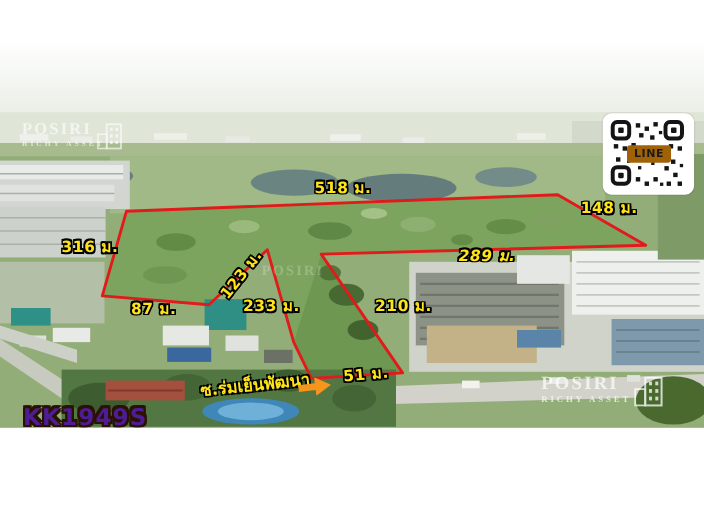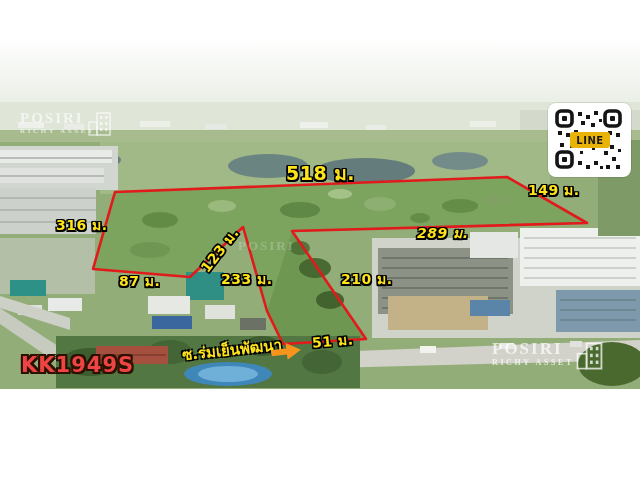--- a/index.html
+++ b/index.html
@@ -3,22 +3,22 @@
 <meta charset="utf-8">
 <style>
   html,body{margin:0;padding:0;background:#ffffff;}
   #canvas{position:relative;width:640px;height:480px;background:#ffffff;overflow:hidden;
           font-family:"DejaVu Sans","Liberation Sans",sans-serif;}
   #photo{position:absolute;left:0;top:0;width:640px;height:480px;}
   .lbl{position:absolute;font-weight:800;font-size:14px;color:#ffe41a;white-space:nowrap;
        letter-spacing:.5px;line-height:1;
        text-shadow:-1.5px -1.5px 0 #000,1.5px -1.5px 0 #000,-1.5px 1.5px 0 #000,1.5px 1.5px 0 #000,
                    0 -1.5px 0 #000,0 1.5px 0 #000,-1.5px 0 0 #000,1.5px 0 0 #000;}
-  .lbl-big{font-size:19px;}
-  .code-badge{position:absolute;left:21px;top:355px;font-weight:800;font-size:21px;color:#ef4444;
+  .lbl-big{font-size:14px;}
+  .code-badge{position:absolute;left:21px;top:369px;font-weight:800;font-size:21px;color:#4c1d95;
        letter-spacing:1px;line-height:1;
        text-shadow:-2px -2px 0 #2b1200,2px -2px 0 #2b1200,-2px 2px 0 #2b1200,2px 2px 0 #2b1200,
                    0 -2px 0 #2b1200,0 2px 0 #2b1200,-2px 0 0 #2b1200,2px 0 0 #2b1200;}
   .road-label{position:absolute;left:182px;top:343px;font-weight:800;font-size:15px;color:#ffe41a;
        transform:rotate(-6deg);white-space:nowrap;line-height:1;
        text-shadow:-1.5px -1.5px 0 #000,1.5px -1.5px 0 #000,-1.5px 1.5px 0 #000,1.5px 1.5px 0 #000;}
   .arrow{position:absolute;left:271px;top:343px;width:30px;height:17px;background:#f7941d;
        transform:rotate(-7deg);
        clip-path:polygon(0 32%,52% 32%,52% 0,100% 50%,52% 100%,52% 68%,0 68%);
        filter:drop-shadow(1px 1px 0 #4a2b00) drop-shadow(-1px -1px 0 #4a2b00);}
@@ -27,21 +27,21 @@
   .logo .l2{font-size:8px;font-weight:700;letter-spacing:2.6px;line-height:1;margin-top:2px;text-align:right;}
   .logo-tl{left:20px;top:111px;opacity:.75;}
   .logo-tl .l1{font-size:15px;}
   .logo-tl .l2{font-size:7px;}
   .logo-br{left:492px;top:340px;opacity:.85;}
   .logo-bld{position:absolute;}
   .watermark-center{position:absolute;left:238px;top:238px;color:rgba(255,255,255,.22);
        font-family:"Liberation Serif","DejaVu Serif",serif;font-size:13px;letter-spacing:2px;font-weight:700;}
   .qr-card{position:absolute;left:548px;top:103px;width:83px;height:74px;background:#ffffff;
        border-radius:8px;box-shadow:0 0 0 1px rgba(0,0,0,.08);}
-  .qr-chip{position:absolute;left:570px;top:132px;width:40px;height:16px;background:#eab308;border-radius:3px;
+  .qr-chip{position:absolute;left:570px;top:132px;width:40px;height:16px;background:#a16207;border-radius:3px;
        display:flex;align-items:center;justify-content:center;font-size:10px;font-weight:800;color:#1a1a1a;
        letter-spacing:.5px;}
 </style>
 </head>
 <body>
 
 <div id="canvas">
 
   <svg id="photo" viewBox="0 0 640 480" xmlns="http://www.w3.org/2000/svg">
     <defs>
@@ -136,21 +136,21 @@
       <rect x="598" y="140" width="42" height="96" fill="#7e9a66"></rect>
 
       <rect x="0" y="389" width="640" height="91" fill="#ffffff"></rect>
       <rect x="0" y="0" width="640" height="38" fill="#ffffff"></rect>
     </g>
 
     <polygon points="115,192 507,177 587,223 292,231 366,339 283,344 267,311 243,227 190,277 93,269" fill="none" stroke="#e11a1b" stroke-width="2.6" stroke-linejoin="round"></polygon>
   </svg>
 
   <div class="lbl lbl-big" style="left:286px;top:164px;">518 ม.</div>
-  <div class="lbl" style="left:528px;top:183px;">149 ม.</div>
+  <div class="lbl" style="left:528px;top:183px;">148 ม.</div>
   <div class="lbl" style="left:56px;top:218px;">316 ม.</div>
   <div class="lbl" style="left:119px;top:274px;">87 ม.</div>
   <div class="lbl" style="left:194px;top:243px;transform:rotate(-52deg);">123 ม.</div>
   <div class="lbl" style="left:221px;top:272px;">233 ม.</div>
   <div class="lbl" style="left:341px;top:272px;">210 ม.</div>
   <div class="lbl" style="left:417px;top:226px;font-style:italic;">289 ม.</div>
   <div class="lbl" style="left:312px;top:334px;transform:rotate(-5deg);">51 ม.</div>
 
   <div class="road-label">ซ.ร่มเย็นพัฒนา</div>
   <div class="arrow"></div>

